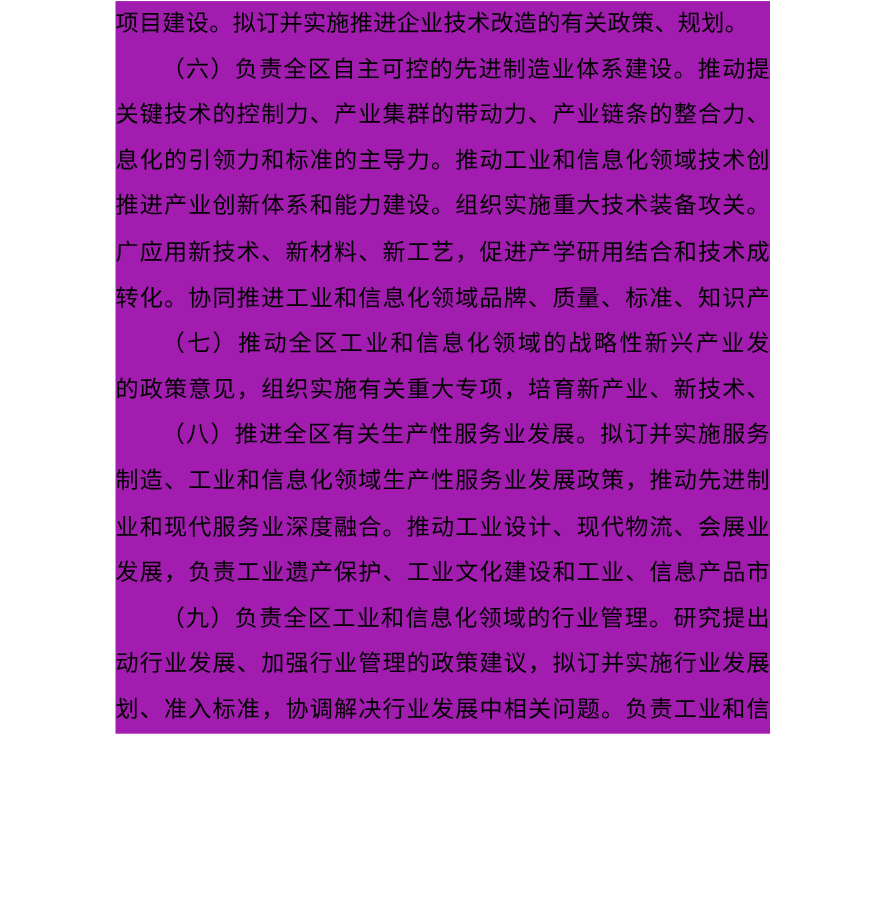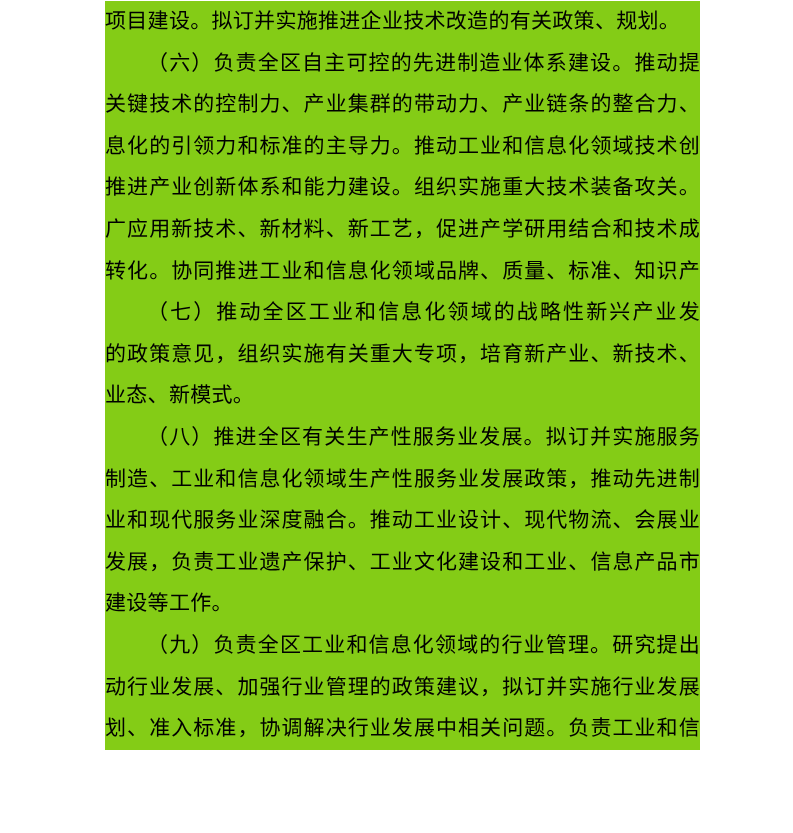--- a/index.html
+++ b/index.html
@@ -42,43 +42,41 @@
     text-justify: inter-character;
   }
   .line.indent {
     text-indent: 2em;
   }
 </style>
 </head>
 <body>
 
 <div class="page">
-  <div class="content" style="background: #84cc16; color: rgb(0, 0, 0);">
+  <div class="content" style="background: #a21caf; color: rgb(0, 0, 0);">
       <div class="para">
         <div class="line">项目建设。拟订并实施推进企业技术改造的有关政策、规划。</div>
       </div>
       <div class="para">
         <div class="line justified indent">（六）负责全区自主可控的先进制造业体系建设。推动提升</div>
         <div class="line justified">关键技术的控制力、产业集群的带动力、产业链条的整合力、信</div>
         <div class="line justified">息化的引领力和标准的主导力。推动工业和信息化领域技术创新，</div>
         <div class="line justified">推进产业创新体系和能力建设。组织实施重大技术装备攻关。推</div>
         <div class="line justified">广应用新技术、新材料、新工艺，促进产学研用结合和技术成果</div>
         <div class="line justified">转化。协同推进工业和信息化领域品牌、质量、标准、知识产权</div>
       </div>
       <div class="para">
         <div class="line justified indent">（七）推动全区工业和信息化领域的战略性新兴产业发展。</div>
         <div class="line justified">的政策意见，组织实施有关重大专项，培育新产业、新技术、新</div>
-        <div class="line">业态、新模式。</div>
       </div>
       <div class="para">
         <div class="line justified indent">（八）推进全区有关生产性服务业发展。拟订并实施服务型</div>
         <div class="line justified">制造、工业和信息化领域生产性服务业发展政策，推动先进制造</div>
         <div class="line justified">业和现代服务业深度融合。推动工业设计、现代物流、会展业等</div>
         <div class="line justified">发展，负责工业遗产保护、工业文化建设和工业、信息产品市场</div>
-        <div class="line">建设等工作。</div>
       </div>
       <div class="para">
         <div class="line justified indent">（九）负责全区工业和信息化领域的行业管理。研究提出推</div>
         <div class="line justified">动行业发展、加强行业管理的政策建议，拟订并实施行业发展规</div>
         <div class="line justified">划、准入标准，协调解决行业发展中相关问题。负责工业和信息</div>
       </div>
     </div>
 </div>
 
 </body></html>

